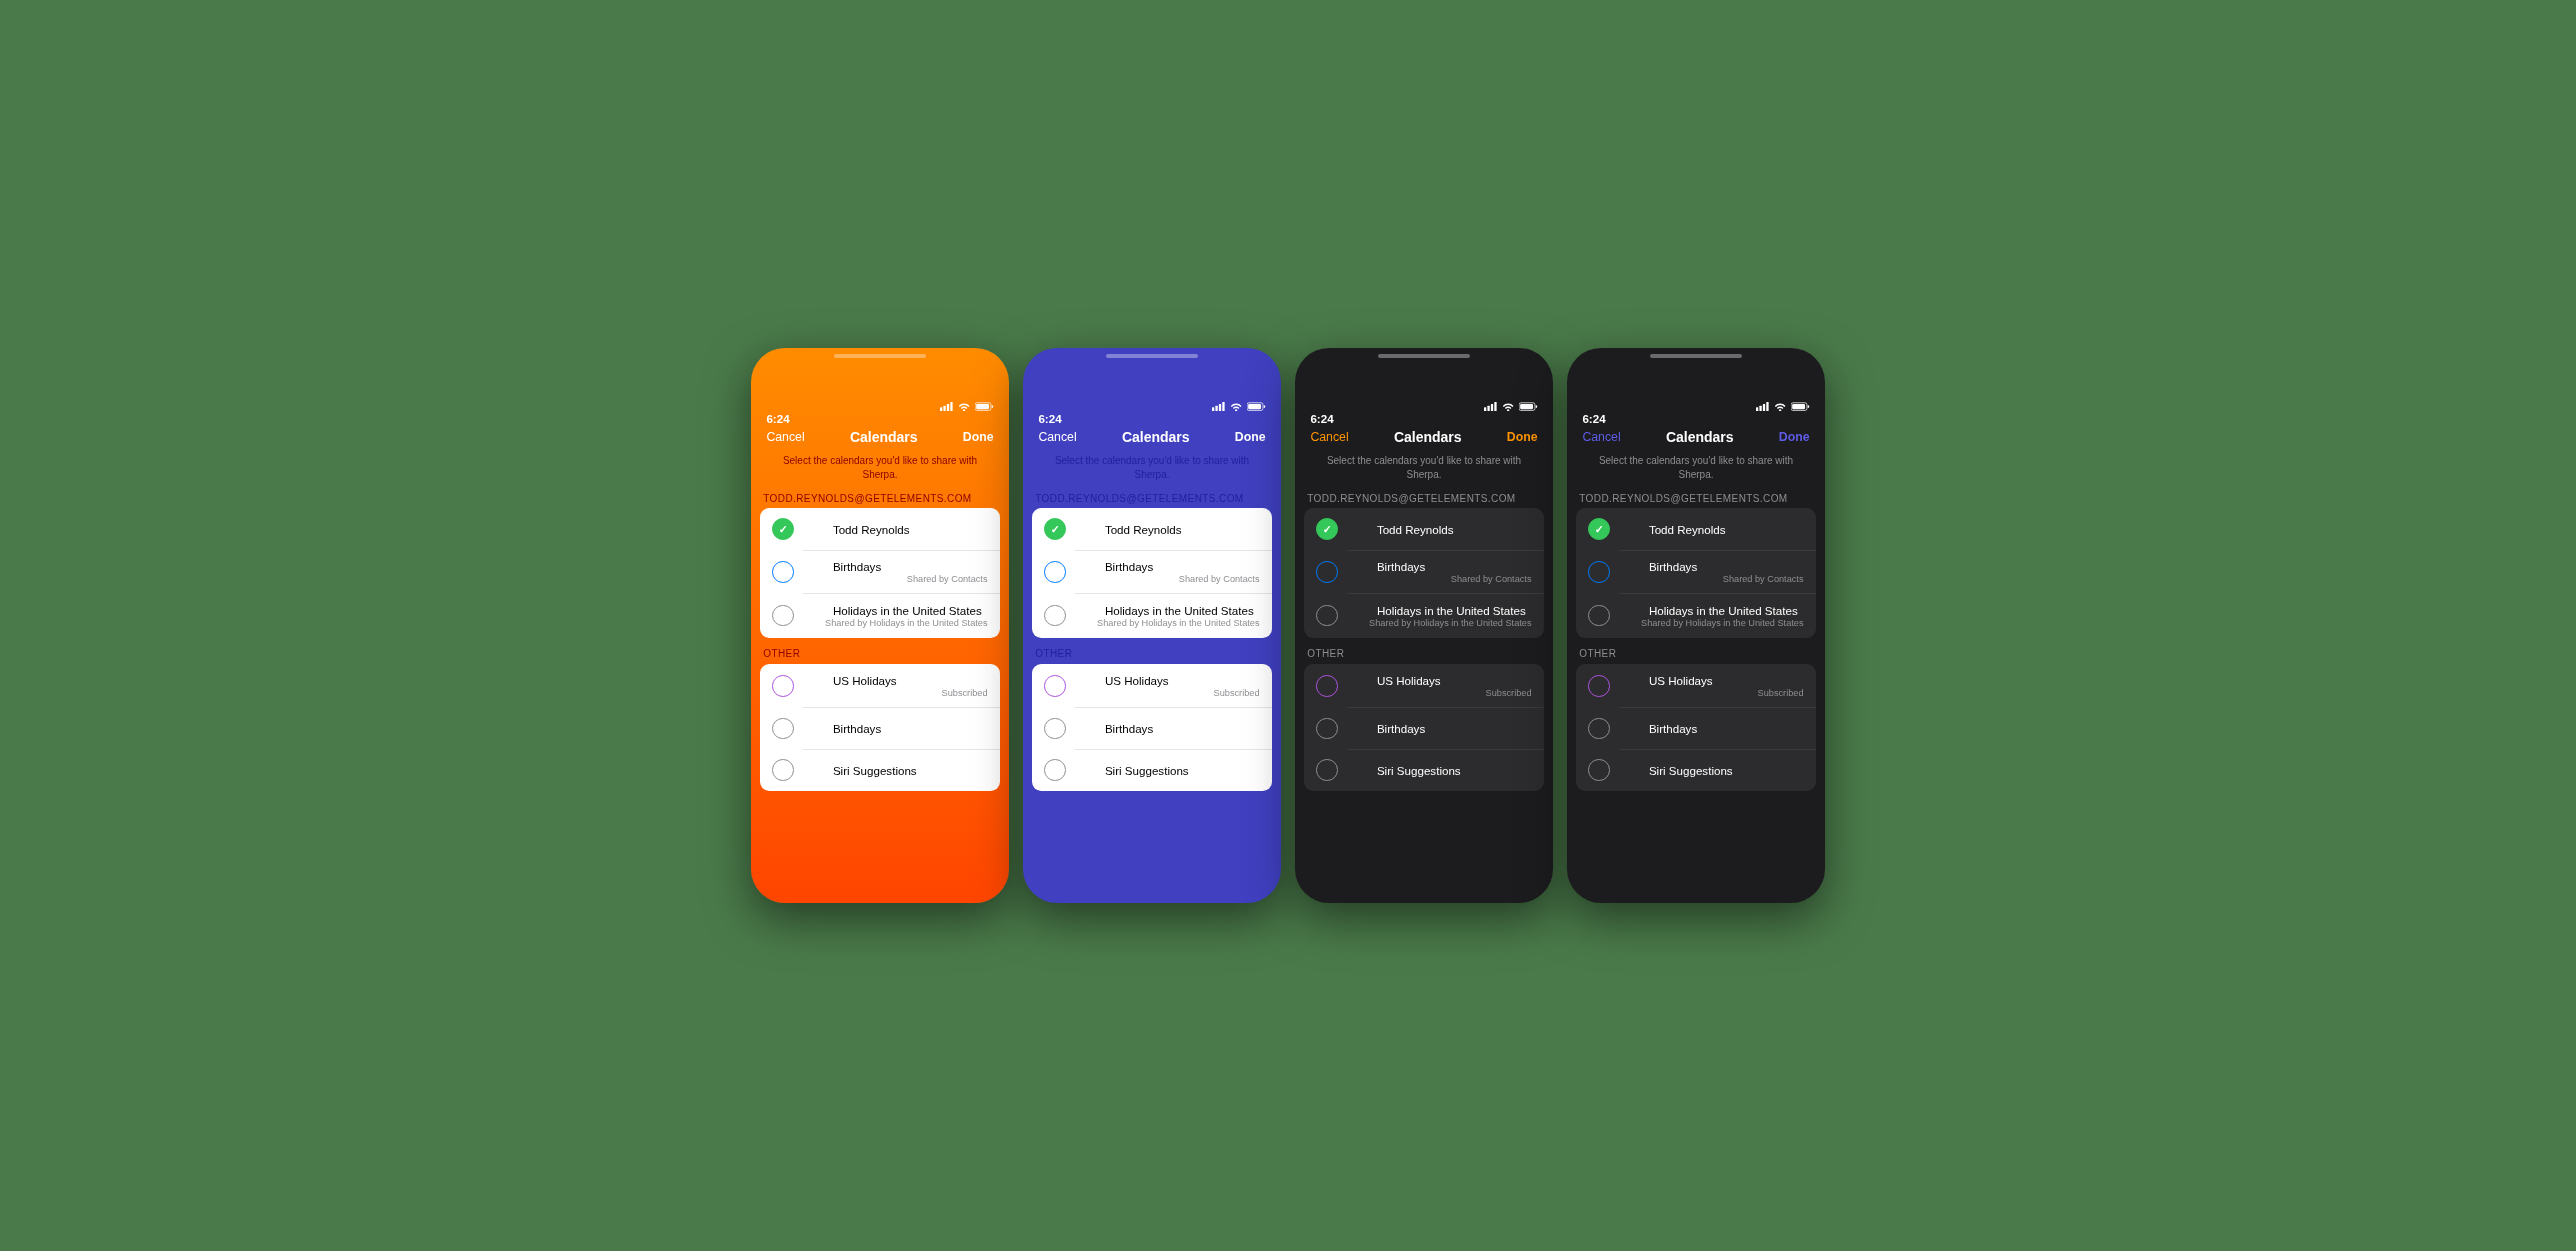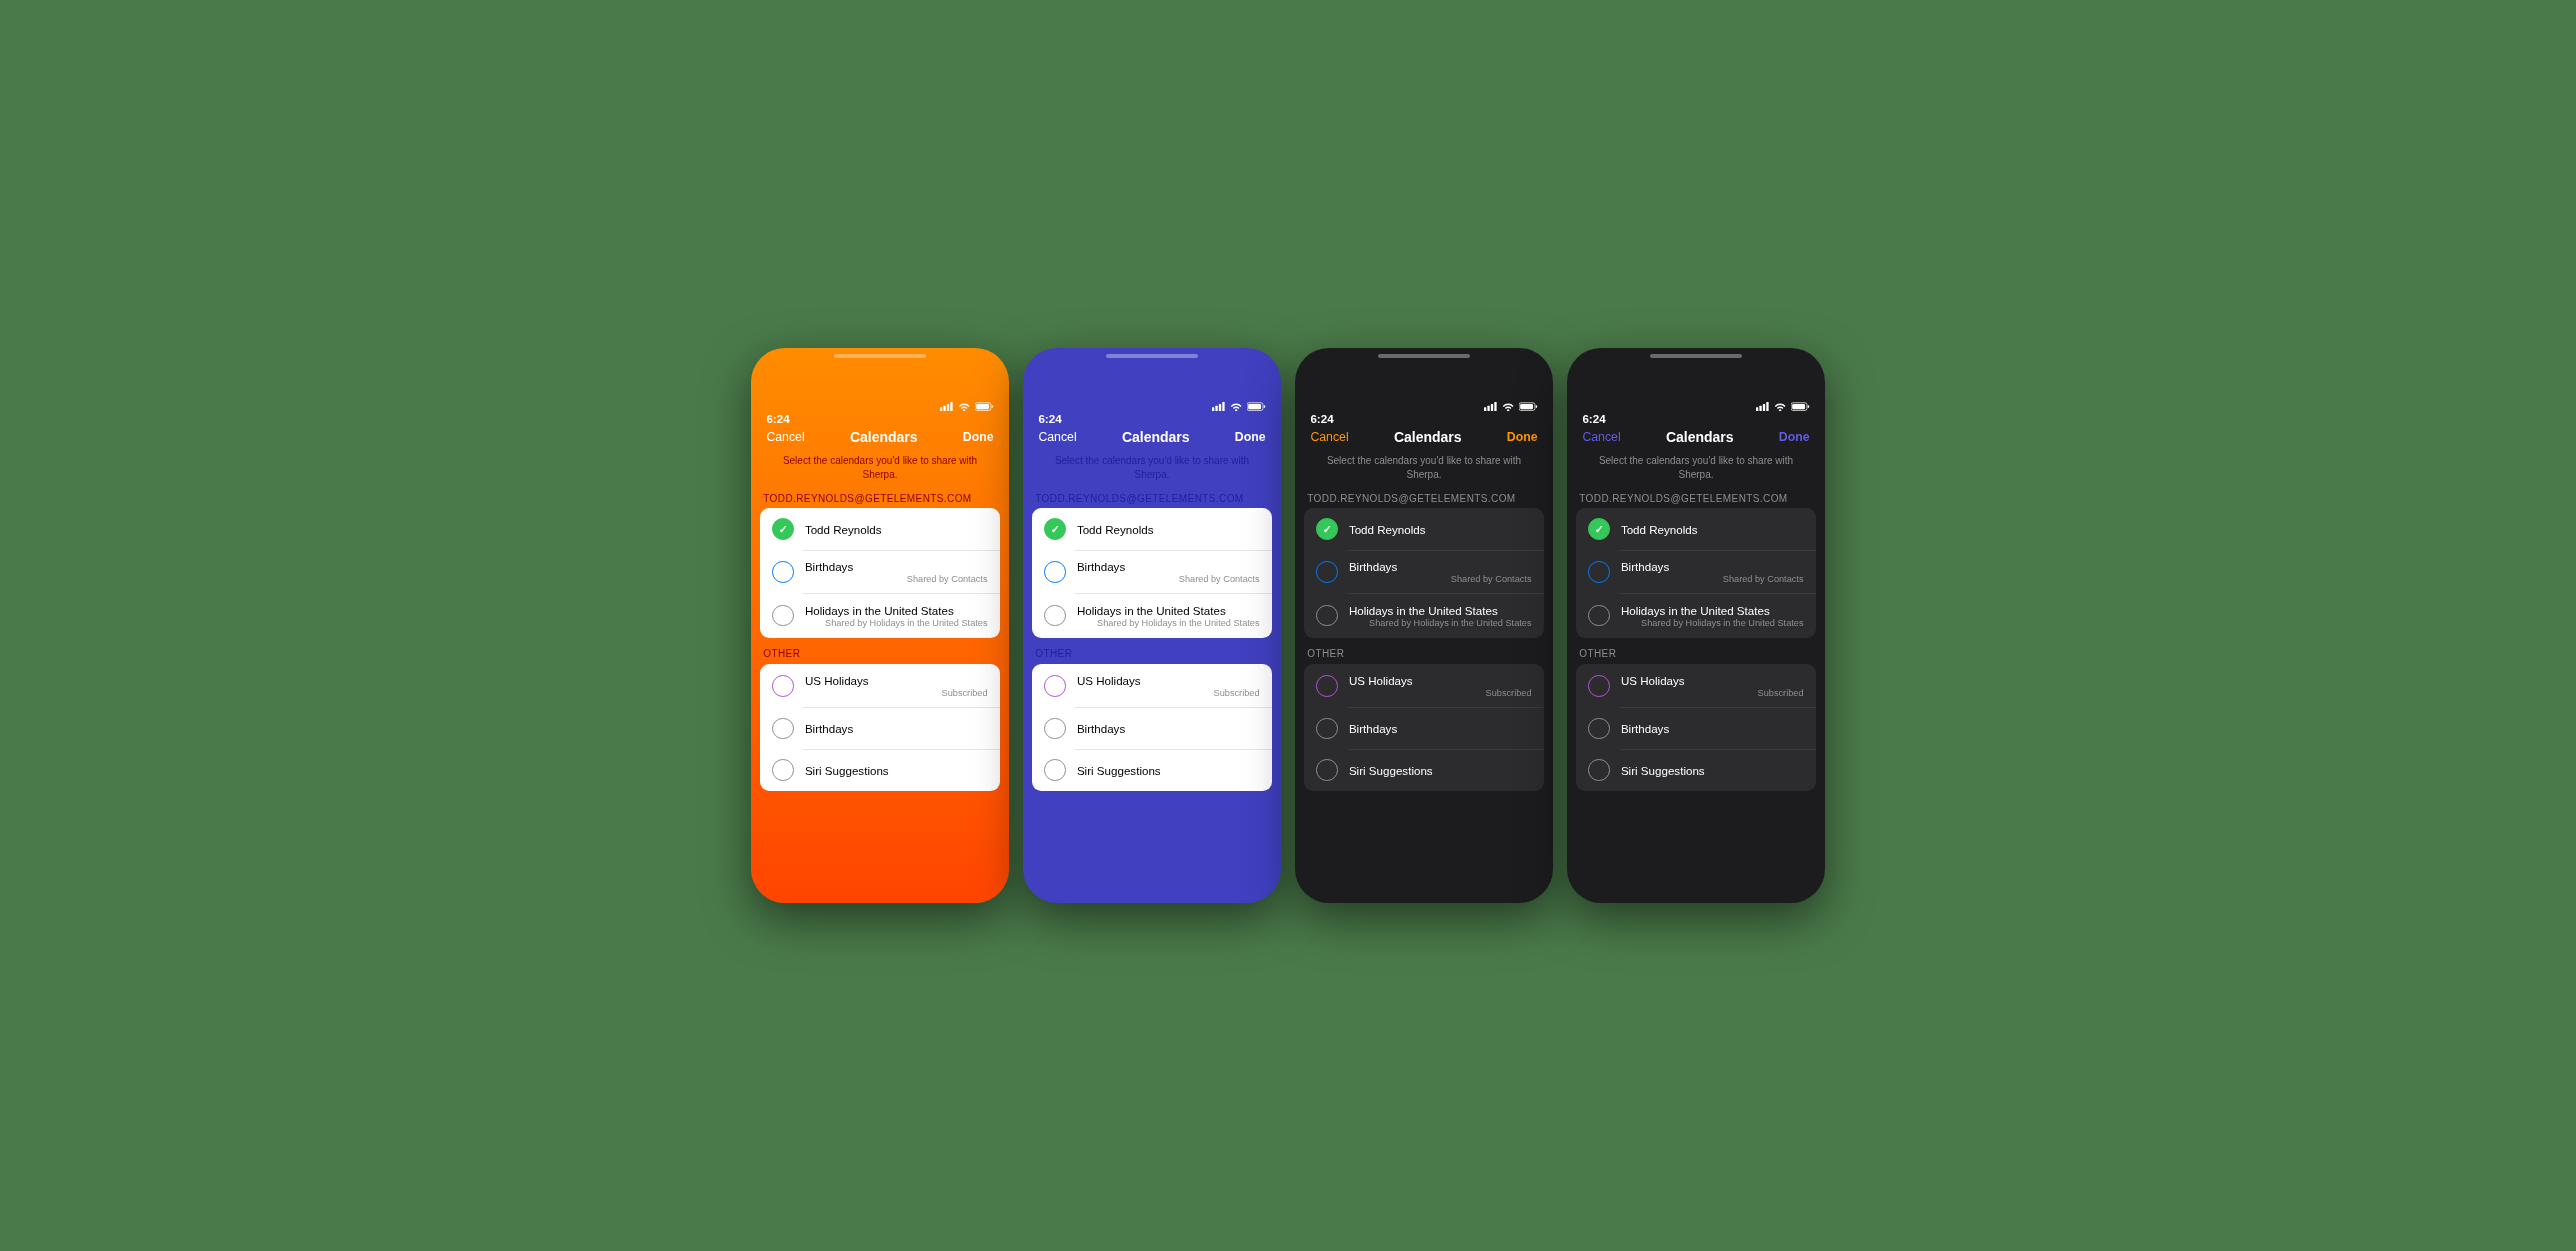--- a/index.html
+++ b/index.html
@@ -203,20 +203,21 @@
       line-height: 1;
     }
 
     .item-text {
       flex: 1;
     }
 
     .item-title {
       font-size: 11.6px;
       font-weight: 400;
+      margin-left: 28px;
     }
 
     .item-subtitle {
       font-size: 9.2px;
       margin-top: 0.8px;
       text-align: right;
     }
 
     .phone-1 .item-title { color: #000; }
     .phone-1 .item-subtitle { color: #8E8E93; }

